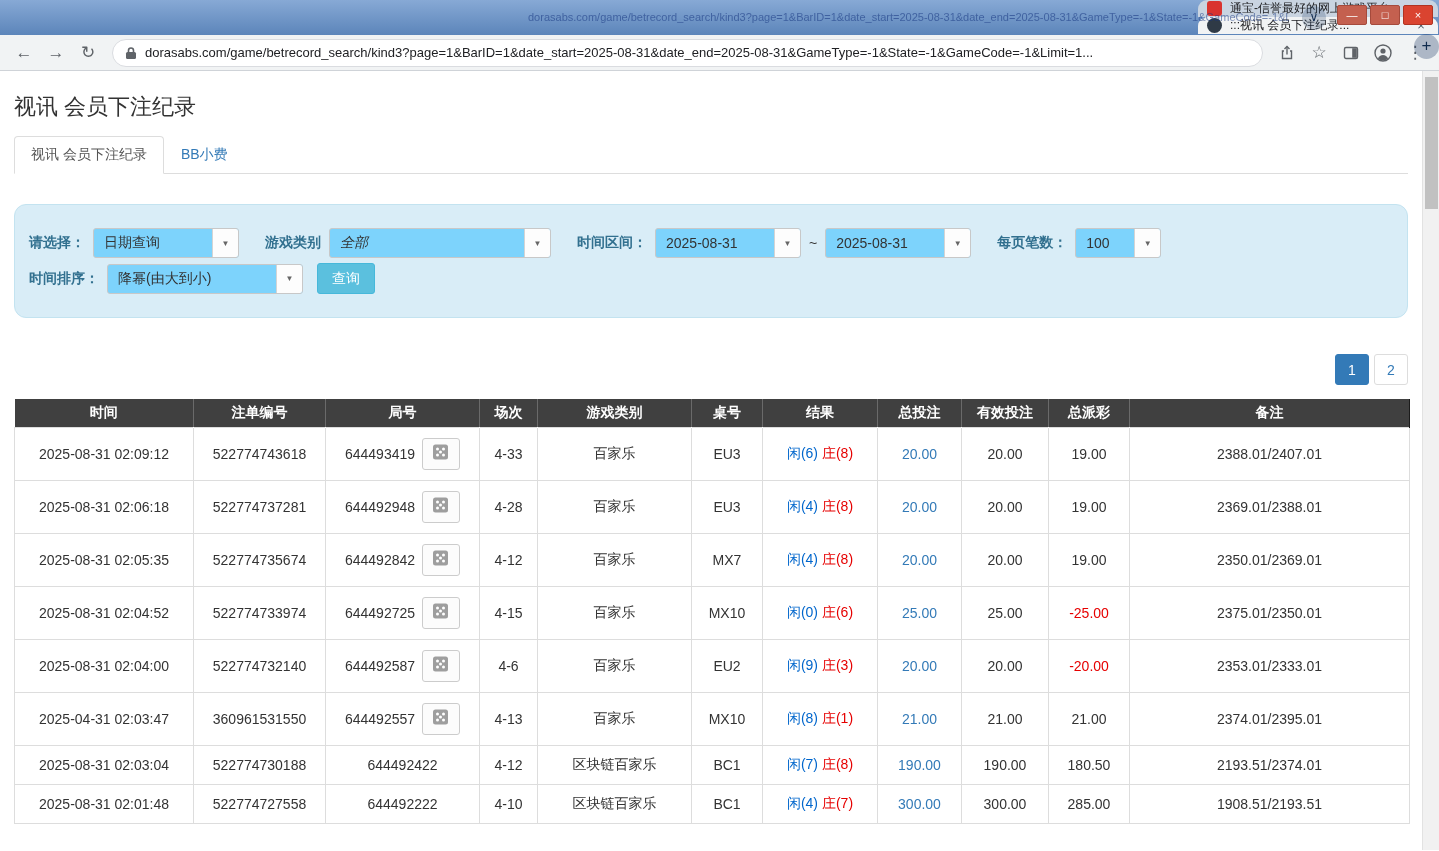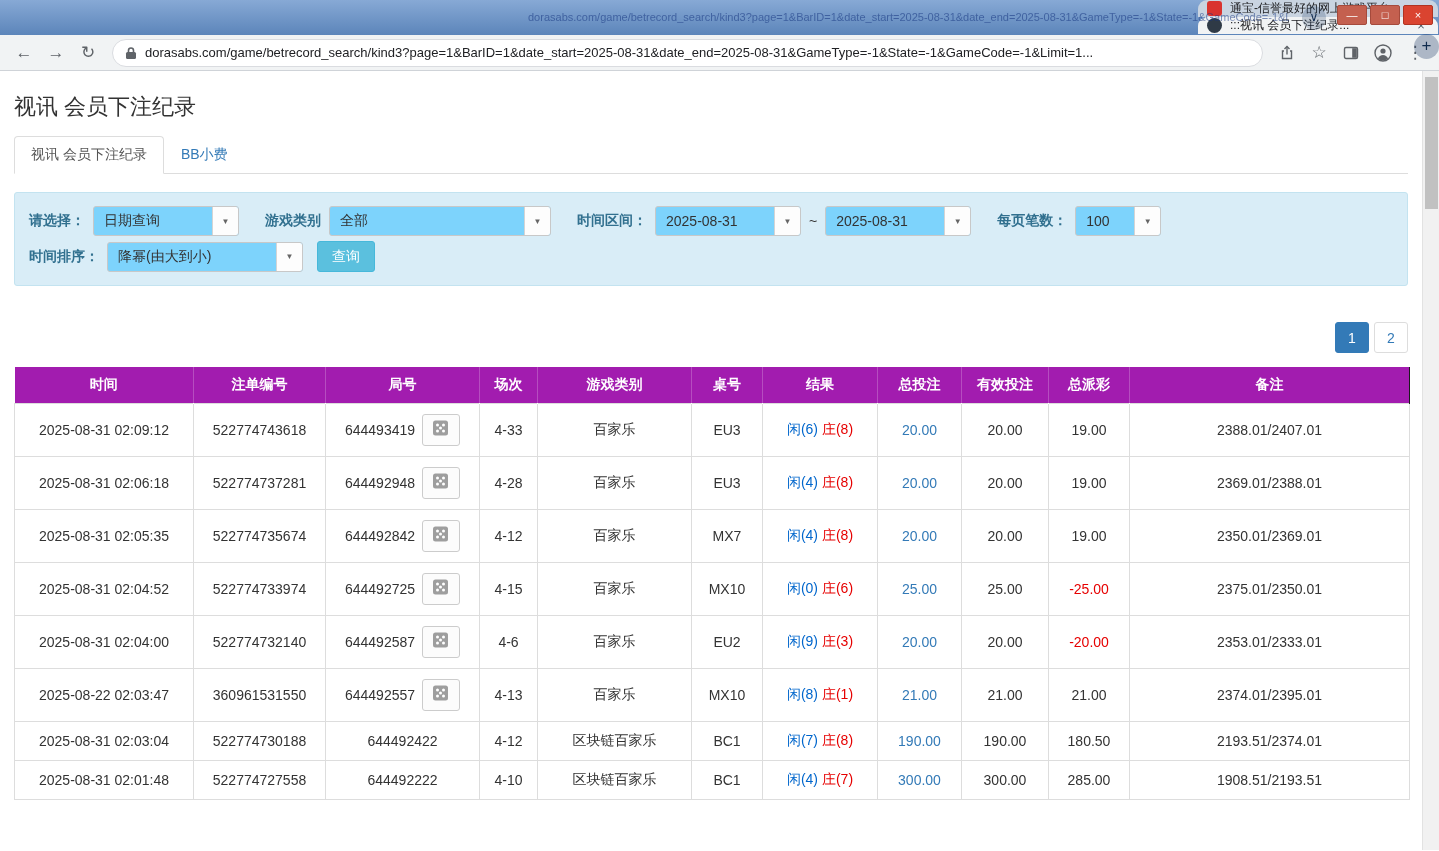--- a/index.html
+++ b/index.html
@@ -38,41 +38,41 @@
   .scroll-thumb { position:absolute; left:2px; top:6px; width:13px; height:132px; background:#c1c1c1; }
   .page-inner { padding:0 14px; }
 
   .page-title { margin-top:21px; font-size:22px; font-weight:400; color:#333; }
 
   .nav-tabs { display:flex; border-bottom:1px solid #ddd; margin-top:14px; }
   .nav-tab { padding:9px 16px; font-size:14px; margin-bottom:-1px; border-radius:4px 4px 0 0; cursor:default; }
   .nav-tab.active { background:#fff; border:1px solid #ddd; border-bottom-color:#fff; color:#555; }
   .nav-tab.link { color:#337ab7; border:1px solid transparent; }
 
-  .filter-panel { margin-top:18px; background:#d9edf7; border:1px solid #c3e3f0; border-radius:3px; padding:8px 10px; }
+  .filter-panel { margin-top:30px; background:#d9edf7; border:1px solid #c3e3f0; border-radius:12px; padding:18px 10px; }
   .filter-row { display:flex; align-items:center; margin:5px 0; }
   .f-label { font-size:14px; font-weight:bold; color:#31708f; margin:0 8px 0 26px; white-space:nowrap; }
   .f-label.first { margin-left:4px; }
   .select { display:flex; height:30px; background:#7dd3fc; border:1px solid #c8c8c8; border-radius:3px; overflow:hidden; flex:0 0 auto; }
   .select .val { flex:1; display:flex; align-items:center; padding:0 10px; font-size:14px; color:#333; white-space:nowrap; overflow:hidden; }
   .select .caret { width:26px; border-left:1px solid #d4d4d4; background:#fdfdfd; color:#666; font-size:8px; display:flex; align-items:center; justify-content:center; }
-  .w-query { width:146px; } .w-game { width:222px; } .w-date { width:146px; } .w-size { width:86px; } .w-sort { width:196px; }
+  .w-query { width:146px; } .w-game { width:222px;font-style:italic; } .w-date { width:146px; } .w-size { width:86px; } .w-sort { width:196px; }
   .tilde { font-size:14px; color:#333; margin:0 8px; }
   .btn-query { margin-left:14px; background:#5bc0de; border:1px solid #46b8da; color:#fff; font-size:14px; padding:6px 14px; border-radius:3px; height:31px; }
 
   .summary-bar { margin-top:26px; background:#dff0d8; border:1px solid #d6e9c6; border-radius:2px; padding:9px 12px; display:flex; justify-content:space-between; align-items:center; }
   .summary-left { font-size:13px; color:#3c763d; }
   .summary-right { font-size:13px; color:#e60000; }
 
   .pagination { margin-top:36px; display:flex; justify-content:flex-end; }
   .page-btn { min-width:34px; height:31px; display:flex; align-items:center; justify-content:center; border:1px solid #ddd; background:#fff; color:#337ab7; font-size:14px; margin-left:5px; border-radius:3px; }
   .page-btn.active { background:#337ab7; border-color:#337ab7; color:#fff; }
 
   .bet-table { width:100%; border-collapse:collapse; table-layout:fixed; margin-top:14px; }
-  .bet-table th { background:#a21caf; color:#fff; font-size:14px; font-weight:bold; height:36px; text-align:center; border-right:1px solid rgba(255,255,255,.22); }
+  .bet-table th { background:#404040; color:#fff; font-size:14px; font-weight:bold; height:28px; text-align:center; border-right:1px solid rgba(255,255,255,.22); }
   .bet-table th:last-child { border-right:1px solid #1b1b1b; }
   .bet-table td { border:1px solid #ddd; text-align:center; font-size:14px; color:#333; padding:10px 4px; vertical-align:middle; background:#fff; white-space:nowrap; }
   .round-no { vertical-align:middle; }
   .dice-btn { margin-left:7px; width:38px; height:32px; border:1px solid #ccc; border-radius:3px; background:#fcfcfc; vertical-align:middle; display:inline-flex; align-items:center; justify-content:center; }
   .res-player { color:#0066cc; }
   .res-banker { color:#e60000;margin-top:44px; }
   .bet-link { color:#337ab7; text-decoration:none; cursor:pointer; }
   td.neg { color:#e60000; }
 </style>
 </head>
@@ -327,21 +327,21 @@
               <td>4-6</td>
               <td>百家乐</td>
               <td>EU2</td>
               <td><span class="res-player">闲(9)</span> <span class="res-banker">庄(3)</span></td>
               <td><span class="bet-link">20.00</span></td>
               <td>20.00</td>
               <td class="neg">-20.00</td>
               <td>2353.01/2333.01</td>
             </tr>
             <tr>
-              <td>2025-08-22 02:03:47</td>
+              <td>2025-04-31 02:03:47</td>
               <td>360961531550</td>
               <td><span class="round-no">644492557</span><span class="dice-btn">
                   <span><svg width="20" height="18" viewBox="0 0 20 18">
                       <rect x="2" y="1.5" width="15" height="15" rx="2.5" fill="#9e9e9e"></rect>
                       <circle cx="6.5" cy="6" r="1.5" fill="#fff"></circle>
                       <circle cx="12.5" cy="6" r="1.5" fill="#fff"></circle>
                       <circle cx="9.5" cy="9" r="1.5" fill="#fff"></circle>
                       <circle cx="6.5" cy="12" r="1.5" fill="#fff"></circle>
                       <circle cx="12.5" cy="12" r="1.5" fill="#fff"></circle>
                     </svg></span>

